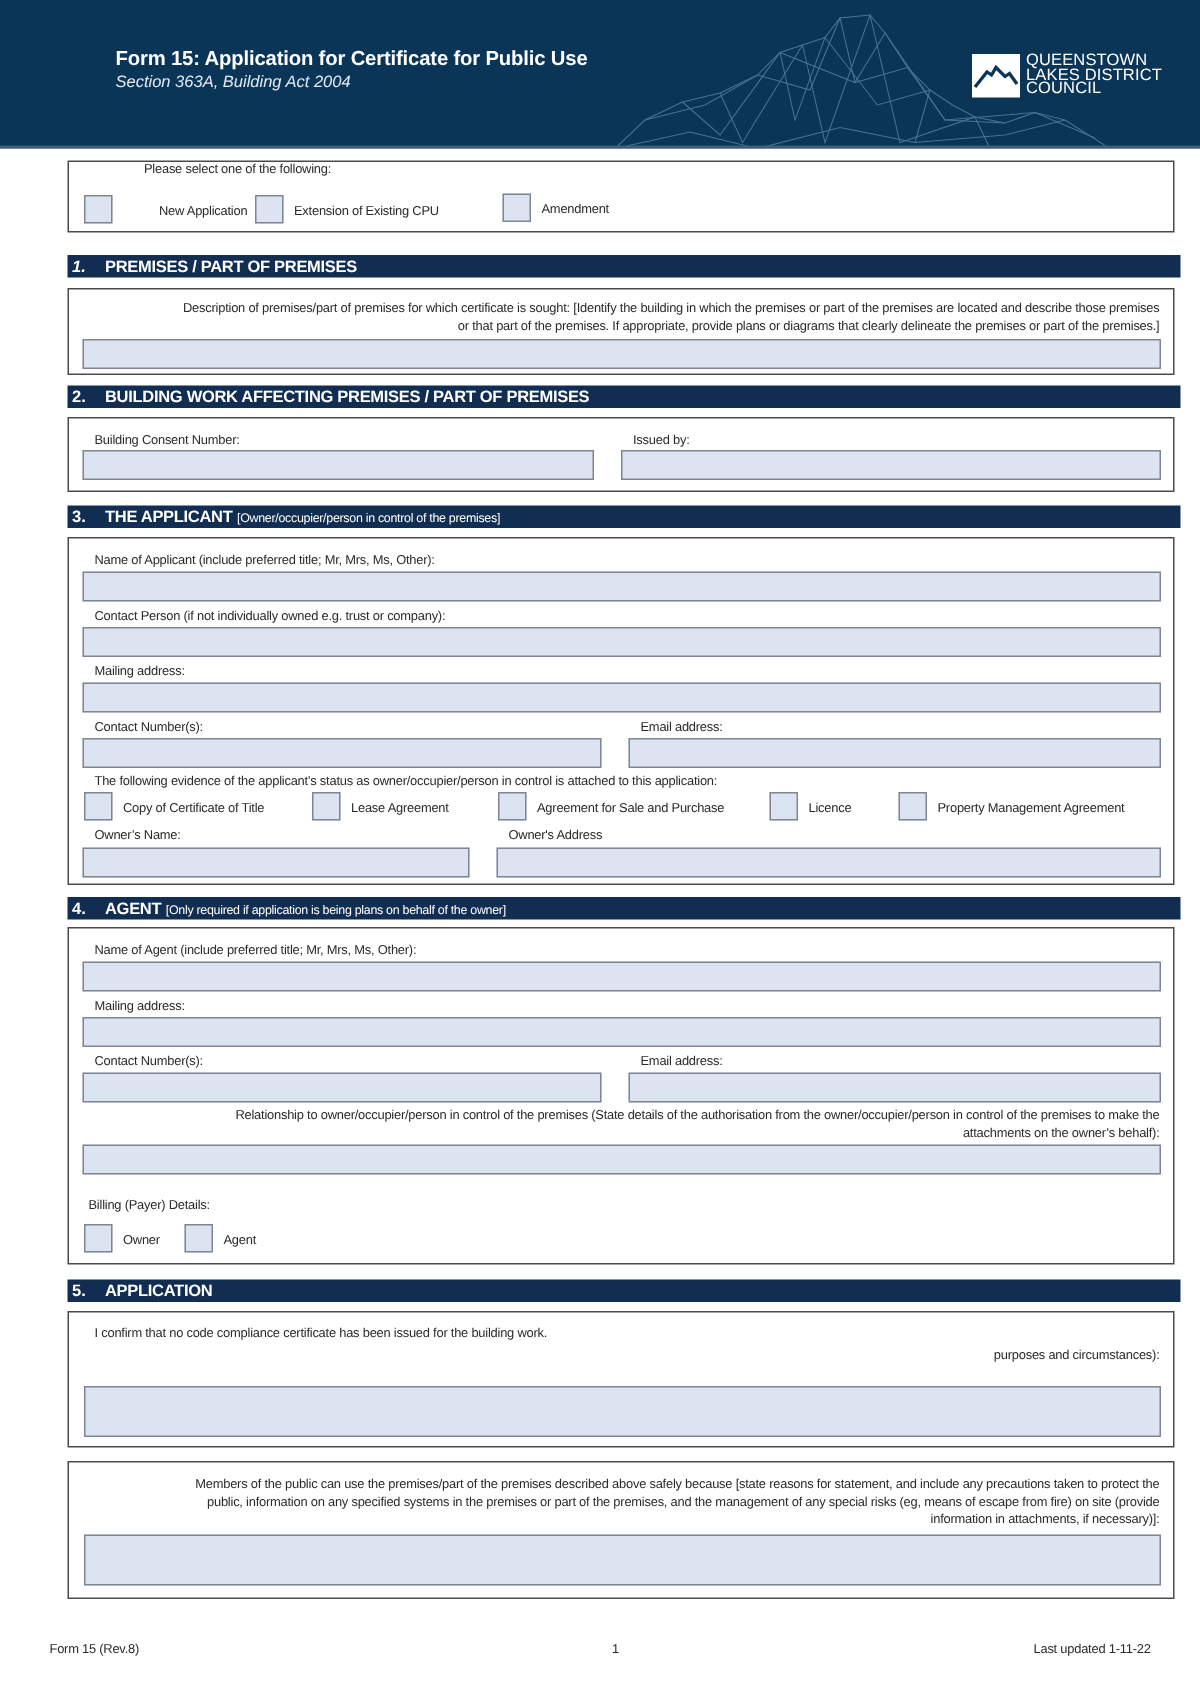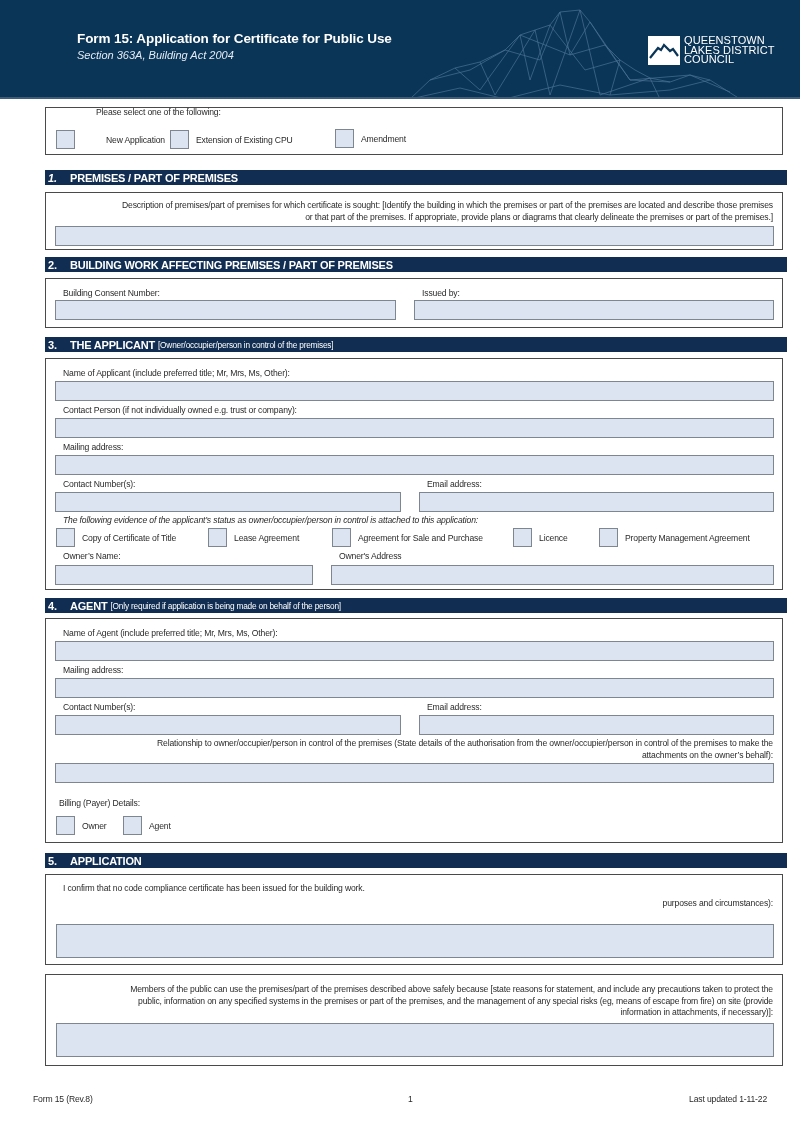--- a/index.html
+++ b/index.html
@@ -109,42 +109,42 @@
 <div class="field" style="left:55px; top:418px; width:719px; height:20px;"></div>
 
 <div class="label" style="left:63px; top:442px;">Mailing address:</div>
 <div class="field" style="left:55px; top:455px; width:719px; height:20px;"></div>
 
 <div class="label" style="left:63px; top:479px;">Contact Number(s):</div>
 <div class="field" style="left:55px; top:492px; width:346px; height:20px;"></div>
 <div class="label" style="left:427px; top:479px;">Email address:</div>
 <div class="field" style="left:419px; top:492px; width:355px; height:20px;"></div>
 
-<div class="label" style="left:63px; top:515px;font-style:italic;">The following evidence of the applicant’s status as owner/occupier/person in control is attached to this application:</div>
+<div class="label" style="left:63px; top:515px;">The following evidence of the applicant’s status as owner/occupier/person in control is attached to this application:</div>
 
 <div class="chk" style="left:56px; top:528px;"></div>
 <div class="label" style="left:82px; top:533px;">Copy of Certificate of Title</div>
 <div class="chk" style="left:208px; top:528px;"></div>
 <div class="label" style="left:234px; top:533px;">Lease Agreement</div>
 <div class="chk" style="left:332px; top:528px;"></div>
 <div class="label" style="left:358px; top:533px;">Agreement for Sale and Purchase</div>
 <div class="chk" style="left:513px; top:528px;"></div>
 <div class="label" style="left:539px; top:533px;">Licence</div>
 <div class="chk" style="left:599px; top:528px;"></div>
 <div class="label" style="left:625px; top:533px;">Property Management Agreement</div>
 
 <div class="label" style="left:63px; top:551px;">Owner’s Name:</div>
 <div class="field" style="left:55px; top:565px; width:258px; height:20px;"></div>
 <div class="label" style="left:339px; top:551px;">Owner's Address</div>
 <div class="field" style="left:331px; top:565px; width:443px; height:20px;"></div>
 
 <div class="sec" style="top:598px;">
   <span class="sec-num">4.</span>
   <span class="sec-title">AGENT</span>
-  <span class="sec-note">[Only required if application is being made on behalf of the person]</span>
+  <span class="sec-note">[Only required if application is being plans on behalf of the owner]</span>
 </div>
 <div class="box" style="left:45px; top:618px; width:738px; height:225px;"></div>
 
 <div class="label" style="left:63px; top:628px;">Name of Agent (include preferred title; Mr, Mrs, Ms, Other):</div>
 <div class="field" style="left:55px; top:641px; width:719px; height:20px;"></div>
 
 <div class="label" style="left:63px; top:665px;">Mailing address:</div>
 <div class="field" style="left:55px; top:678px; width:719px; height:20px;"></div>
 
 <div class="label" style="left:63px; top:702px;">Contact Number(s):</div>

